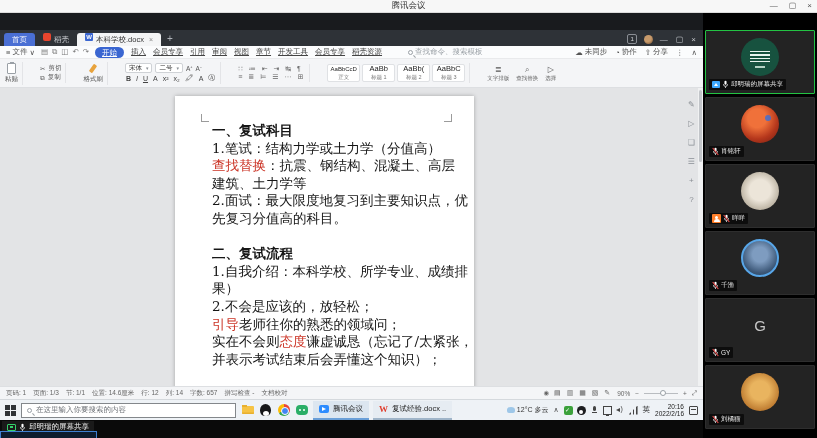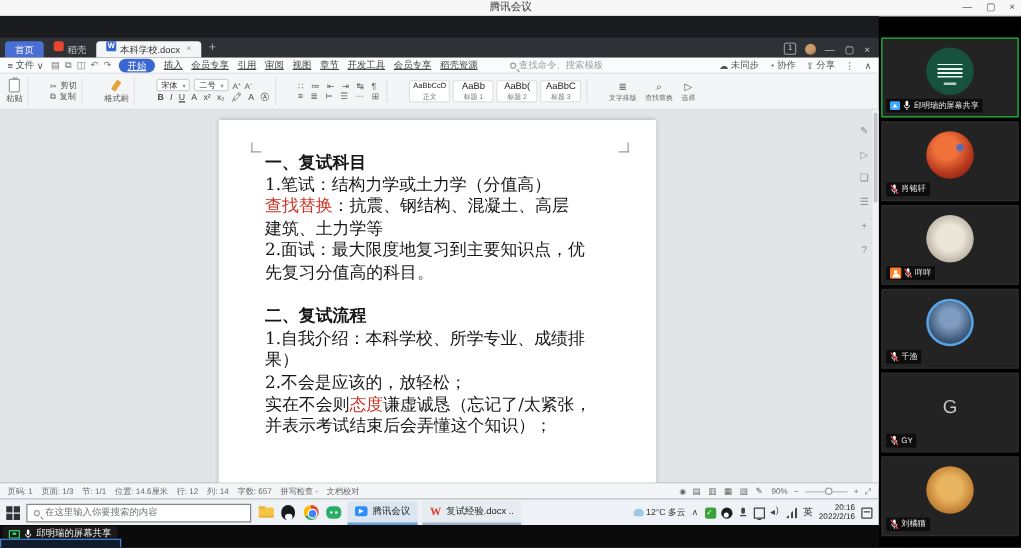--- a/index.html
+++ b/index.html
@@ -76,21 +76,21 @@
   .style-preview { font-size:7.5px; color:#222; line-height:8px; }
   .style-card:first-child .style-preview { font-size:6px; }
   .style-label { font-size:5.5px; color:#777; }
   .tb-right { flex-direction:row; gap:7px; border-right:none; align-items:center; }
   .tbr-item { display:flex; flex-direction:column; align-items:center; gap:1px; }
   .tbr-item .ic { font-size:8px; color:#555; line-height:9px; }
   .tbr-item .lb { font-size:5.5px; color:#666; white-space:nowrap; }
 
   
   .wps-workspace { height:298px; flex:none; background:#e3e4e6; position:relative; overflow:hidden; }
-  .doc-page { position:absolute; left:175px; top:8px; width:350px; height:340px; background:#fff;
+  .doc-page { position:absolute; left:175px; top:8px; width:299px; height:340px; background:#fff;
               box-shadow:0 0 4px rgba(0,0,0,.28); }
   .crop-mark { position:absolute; width:8px; height:8px; top:18px; }
   .crop-l { left:26px; border-left:1px solid #aaa; border-top:1px solid #aaa; border-width:0 0 1px 1px;
             border-bottom:1px solid #aaa; border-left:1px solid #aaa; border-top:none; border-right:none; }
   .crop-l { border:none; border-left:1px solid #9b9b9b; border-bottom:1px solid #9b9b9b; }
   .crop-r { right:22px; border:none; border-right:1px solid #9b9b9b; border-bottom:1px solid #9b9b9b; }
   .doc-text { position:absolute; left:37px; right:28px; top:26px;
               font-family:"DejaVu Serif","Liberation Serif",serif; font-size:13.5px; line-height:17.6px; color:#161616; }
   .doc-line { min-height:17.6px; white-space:nowrap; }
   .seg.red { color:#cb3224; }
@@ -109,21 +109,21 @@
   .zoom-slider { width:34px; height:1px; background:#b9bcc0; position:relative; }
   .zoom-knob { position:absolute; left:16px; top:-2.5px; width:6px; height:6px; border:1px solid #9aa0a6;
                border-radius:50%; background:#fff; }
 
   
   .win-taskbar { height:21px; background:#eef2f6; border-top:1px solid #d5d9dd; flex:none;
                  display:flex; align-items:center; gap:4px; padding:0 3px; }
   .start-btn { width:14px; height:14px; display:grid; grid-template-columns:5px 5px; grid-template-rows:5px 5px;
                gap:1px; place-content:center; }
   .start-btn div { background:#2f3337; }
-  .tb-search { width:180px; height:15px; background:#fff; border:1px solid #83878b; display:flex;
+  .tb-search { width:215px; height:15px; background:#fff; border:1px solid #83878b; display:flex;
                align-items:center; gap:4px; padding:0 5px; font-size:7.5px; color:#6e7277; flex:none; }
   .app-icon { width:15px; height:15px; position:relative; display:flex; align-items:center; justify-content:center; flex:none; }
   .icon-explorer::before { content:""; width:12px; height:8px; background:#f6c344; border-radius:1px;
                            box-shadow:0 -2px 0 -0.5px #e8b02f inset; display:block; }
   .icon-explorer::after { content:""; position:absolute; top:2px; left:2px; width:5px; height:2px; background:#e8b02f; }
   .icon-qq::before { content:""; width:11px; height:12px; background:#17181a; border-radius:50% 50% 45% 45%; display:block; }
   .icon-qq::after { content:""; position:absolute; bottom:2px; left:5px; width:6px; height:5px; background:#fff; border-radius:50%; }
   .icon-chrome::before { content:""; width:12px; height:12px; border-radius:50%; display:block;
       background:conic-gradient(#ea4335 0 33%, #34a853 33% 66%, #fbbc05 66% 100%); }
   .icon-chrome::after { content:""; position:absolute; width:6px; height:6px; left:4.5px; top:4.5px;
@@ -383,20 +383,21 @@
               <div class="doc-line"><span class="seg">1.笔试：结构力学或土力学（分值高）</span></div>
               <div class="doc-line"><span class="seg red">查找替换</span><span class="seg">：抗震、钢结构、混凝土、高层</span></div>
               <div class="doc-line"><span class="seg">建筑、土力学等</span></div>
               <div class="doc-line"><span class="seg">2.面试：最大限度地复习到主要知识点，优</span></div>
               <div class="doc-line"><span class="seg">先复习分值高的科目。</span></div>
               <div class="doc-line"></div>
               <div class="doc-line"><span class="seg b">二、复试流程</span></div>
               <div class="doc-line"><span class="seg">1.自我介绍：本科学校、所学专业、成绩排</span></div>
               <div class="doc-line"><span class="seg">果）</span></div>
               <div class="doc-line"><span class="seg">2.不会是应该的，放轻松；</span></div>
+              <div class="doc-line"><span class="seg red">引导</span><span class="seg">老师往你的熟悉的领域问；</span></div>
               <div class="doc-line"><span class="seg">实在不会则</span><span class="seg red">态度</span><span class="seg">谦虚诚恳（忘记了/太紧张，</span></div>
               <div class="doc-line"><span class="seg">并表示考试结束后会弄懂这个知识）；</span></div>
             </div>
         </div>
         <div class="side-tools" id="side-tools">
             <span>✎</span>
             <span>▷</span>
             <span>❏</span>
             <span>☰</span>
             <span>+</span>

